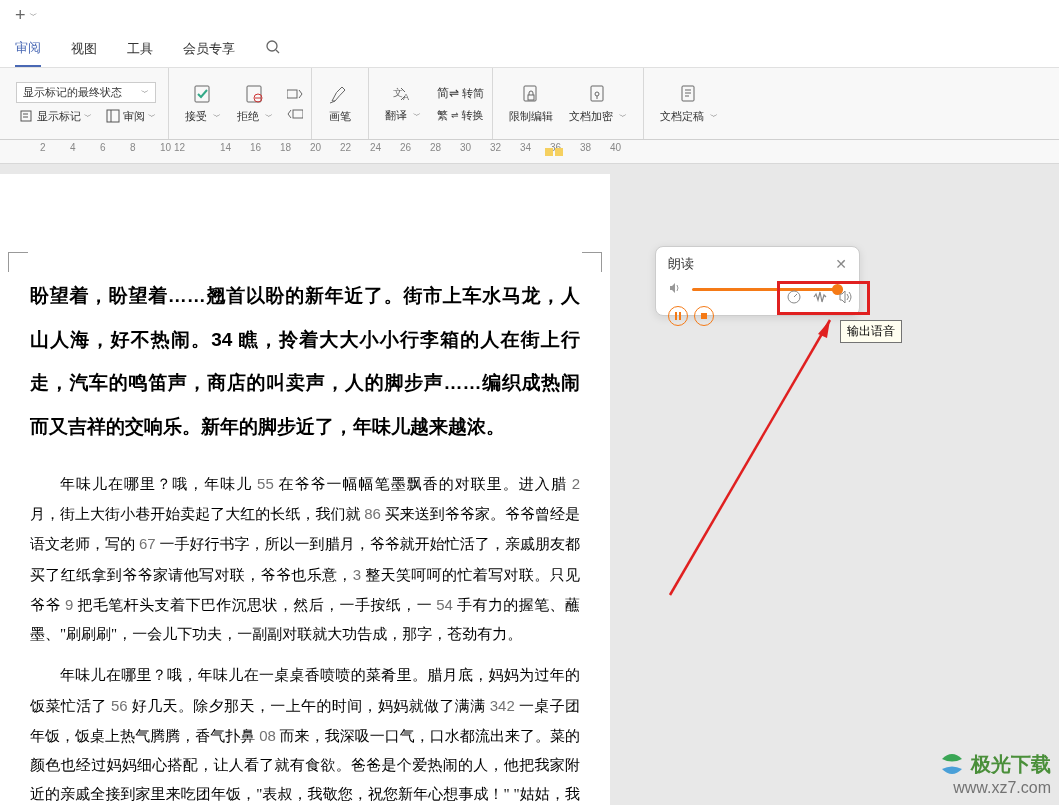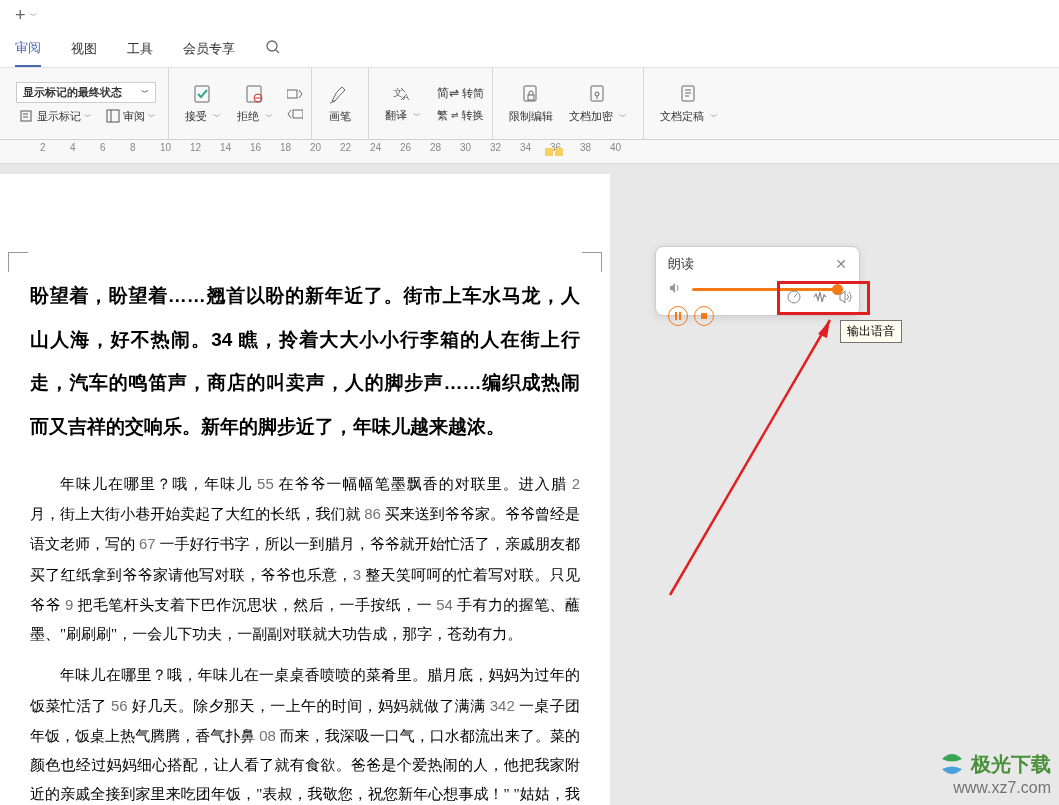--- a/index.html
+++ b/index.html
@@ -14,21 +14,21 @@
 .menu-tab { font-size: 13px; color: #333; cursor: pointer; height: 100%; display: flex; align-items: center; }
 .menu-tab.active { color: #4968B4; border-bottom: 2px solid #4968B4; font-weight: 500; }
 .search-btn { font-size: 14px; color: #666; cursor: pointer; }
 
 
 .toolbar { height: 72px; background: #f8f8f8; display: flex; align-items: stretch; border-bottom: 1px solid #d0d0d0; padding: 0 8px; }
 .toolbar-group { display: flex; align-items: center; padding: 0 8px; border-right: 1px solid #d8d8d8; }
 .toolbar-group:last-child { border-right: none; }
 .tb-stack { display: flex; flex-direction: column; gap: 4px; font-size: 11px; color: #333; }
 .tb-row { display: flex; align-items: center; gap: 6px; }
-.dropdown-box { background: #fff; border: 1px solid #ccc; padding: 2px 6px; font-size: 11px; display: flex; align-items: center; justify-content: space-between; width: 140px; cursor: pointer; font-weight: bold; }
+.dropdown-box { background: #fff; border: 1px solid #ccc; padding: 2px 6px; font-size: 11px; display: flex; align-items: center; justify-content: space-between; width: 140px; cursor: pointer; }
 .small-btn { display: flex; align-items: center; gap: 3px; font-size: 11px; cursor: pointer; padding: 2px 4px; }
 .tb-btn-large { display: flex; flex-direction: column; align-items: center; justify-content: center; gap: 4px; font-size: 11px; cursor: pointer; padding: 0 8px; color: #333; }
 .tb-btn-row { display: flex; align-items: center; gap: 3px; font-size: 11px; cursor: pointer; }
 .chevron { font-size: 8px; color: #666; }
 
 
 .ruler { height: 24px; background: #f8f8f8; border-bottom: 1px solid #d8d8d8; position: relative; overflow: hidden; }
 .ruler-tick { position: absolute; top: 2px; font-size: 10px; color: #888; }
 .ruler-mark-yellow { position: absolute; width: 8px; height: 8px; background: #f5d060; top: 8px; }
 
@@ -231,21 +231,21 @@
   </div>
 </div>
 
 <div class="ruler">
 
 <span class="ruler-tick" style="left: 40px;">2</span>
     <span class="ruler-tick" style="left: 70px;">4</span>
     <span class="ruler-tick" style="left: 100px;">6</span>
     <span class="ruler-tick" style="left: 130px;">8</span>
     <span class="ruler-tick" style="left: 160px;">10</span>
-    <span class="ruler-tick" style="left: 190px;">12</span>
+    <span class="ruler-tick" style="left: 174px;">12</span>
     <span class="ruler-tick" style="left: 220px;">14</span>
     <span class="ruler-tick" style="left: 250px;">16</span>
     <span class="ruler-tick" style="left: 280px;">18</span>
     <span class="ruler-tick" style="left: 310px;">20</span>
     <span class="ruler-tick" style="left: 340px;">22</span>
     <span class="ruler-tick" style="left: 370px;">24</span>
     <span class="ruler-tick" style="left: 400px;">26</span>
     <span class="ruler-tick" style="left: 430px;">28</span>
     <span class="ruler-tick" style="left: 460px;">30</span>
     <span class="ruler-tick" style="left: 490px;">32</span>

